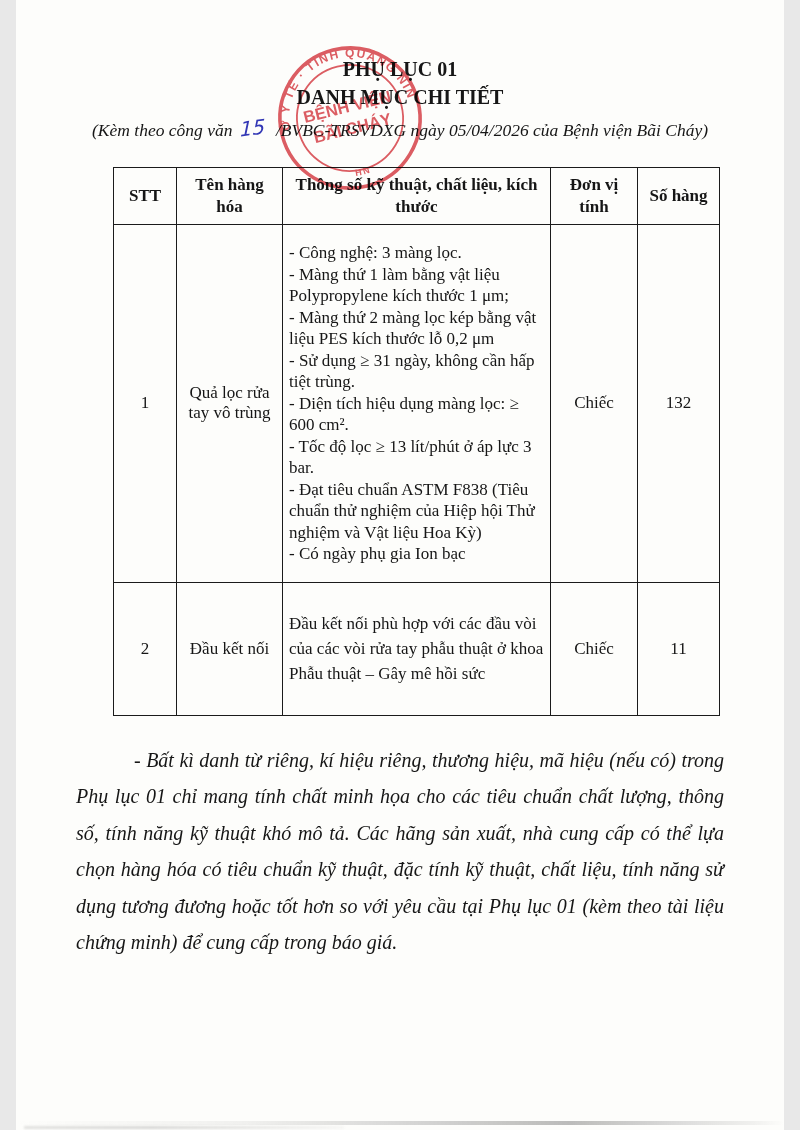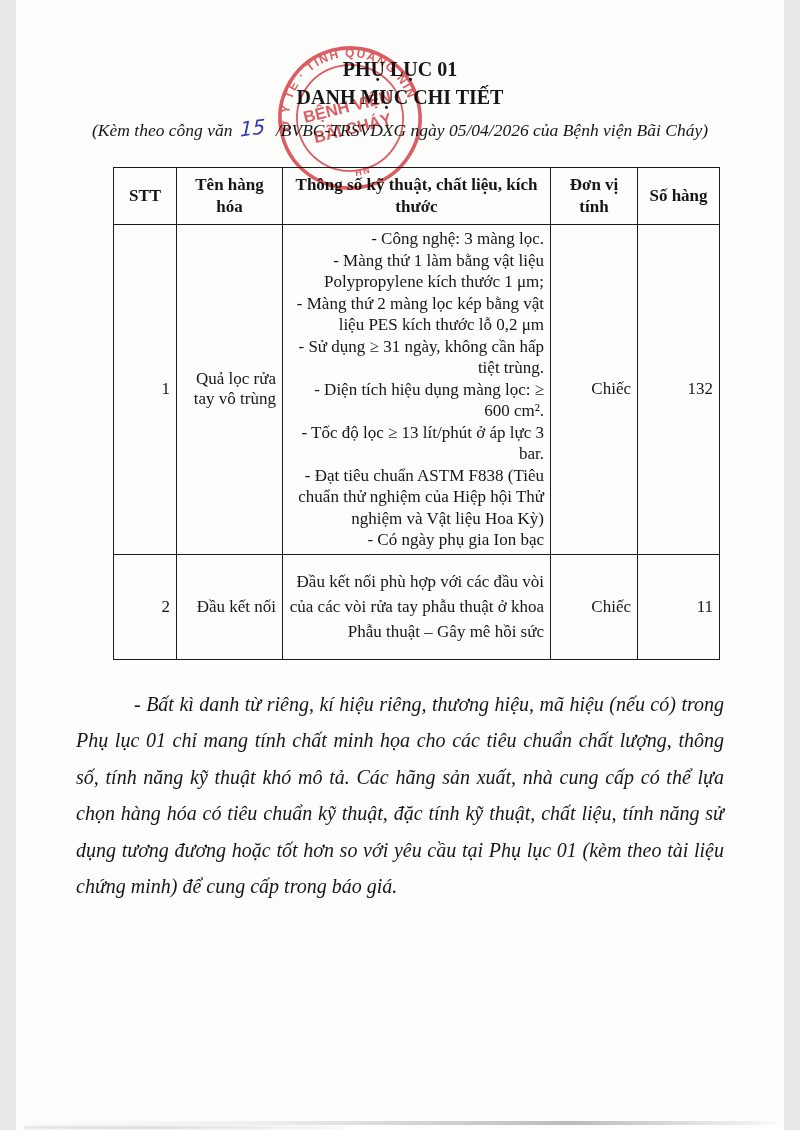--- a/index.html
+++ b/index.html
@@ -52,22 +52,21 @@
   table.doc{
     border-collapse:collapse;
     margin:24px 0 12px 97px;
     width:606px;
     table-layout:fixed;
   }
   table.doc td,table.doc th{
     border:1.6px solid #1b1b1b;
     font-size:17px;
     vertical-align:middle;
-    padding:3px 6px;
-    text-align:right;
+    padding:17px 6px;
   }
   table.doc th{
     font-weight:bold;
     text-align:center;
     line-height:22px;
     padding:4px 3px;
     height:48px;
   }
   td.c-center{text-align:center;}
   td.specs{

